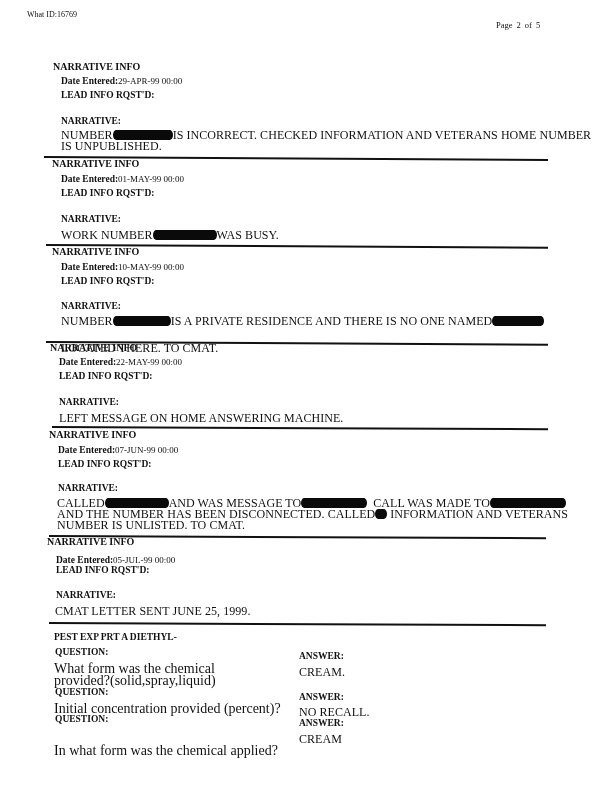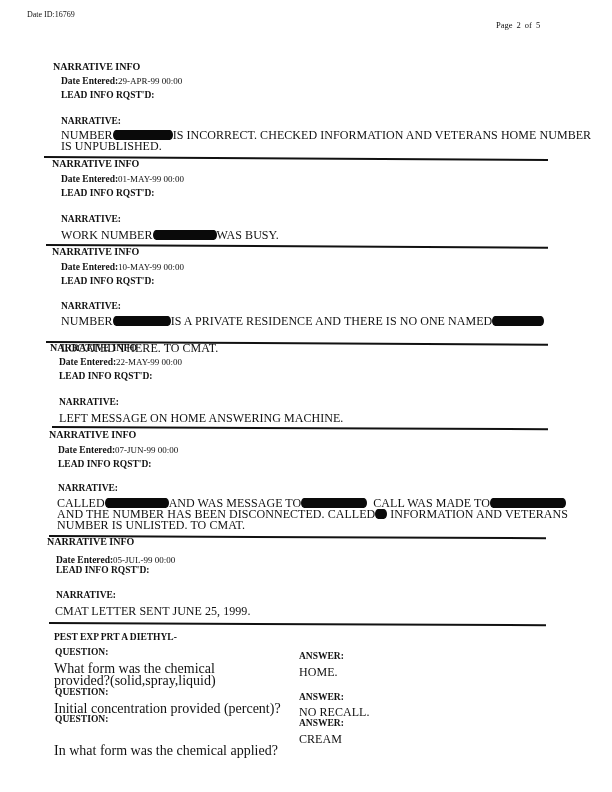--- a/index.html
+++ b/index.html
@@ -36,21 +36,21 @@
       background: #0a0a0a;
       border-radius: 4px / 6px;
       height: 10px;
       vertical-align: -1px;
     }
   </style>
 </head>
 <body>
 
 <div class="abs hdr-left">
-  <span>Date ID:</span><span>16769</span>
+  <span>What ID:</span><span>16769</span>
 </div>
 <div class="abs hdr-right">
   <span>Page</span><span>2</span><span>of</span><span>5</span>
 </div>
 
 <div class="abs sec-title" style="left:53px; top:61px;">NARRATIVE INFO</div>
 <div class="abs label" style="left:61px; top:76px;"><span>Date Entered:</span><span class="val">29-APR-99 00:00</span></div>
 <div class="abs label" style="left:61px; top:90px;">LEAD INFO RQST'D:</div>
 <div class="abs label" style="left:61px; top:116px;">NARRATIVE:</div>
 <div class="abs body-text" style="left:61px; top:128px;">
@@ -104,21 +104,21 @@
 <div class="abs label" style="left:56px; top:590px;">NARRATIVE:</div>
 <div class="abs body-text" style="left:55px; top:604px;">CMAT LETTER SENT JUNE 25, 1999.</div>
 <div class="rule" style="left:49px; top:622px; width:497px; transform:rotate(0.25deg);"></div>
 
 <div class="abs label" style="left:54px; top:632px;">PEST EXP PRT A DIETHYL-</div>
 
 <div class="abs label" style="left:55px; top:647px;">QUESTION:</div>
 <div class="abs q-text" style="left:54px; top:661px;">What form was the chemical</div>
 <div class="abs q-text" style="left:54px; top:673px;">provided?(solid,spray,liquid)</div>
 <div class="abs label" style="left:299px; top:651px;">ANSWER:</div>
-<div class="abs body-text" style="left:299px; top:665px;">HOME.</div>
+<div class="abs body-text" style="left:299px; top:665px;">CREAM.</div>
 
 <div class="abs label" style="left:55px; top:687px;">QUESTION:</div>
 <div class="abs q-text" style="left:54px; top:701px;">Initial concentration provided (percent)?</div>
 <div class="abs label" style="left:299px; top:692px;">ANSWER:</div>
 <div class="abs body-text" style="left:299px; top:705px;">NO RECALL.</div>
 
 <div class="abs label" style="left:55px; top:714px;">QUESTION:</div>
 <div class="abs q-text" style="left:54px; top:729px;margin-top:14px;">In what form was the chemical applied?</div>
 <div class="abs label" style="left:299px; top:718px;">ANSWER:</div>
 <div class="abs body-text" style="left:299px; top:732px;">CREAM</div>

